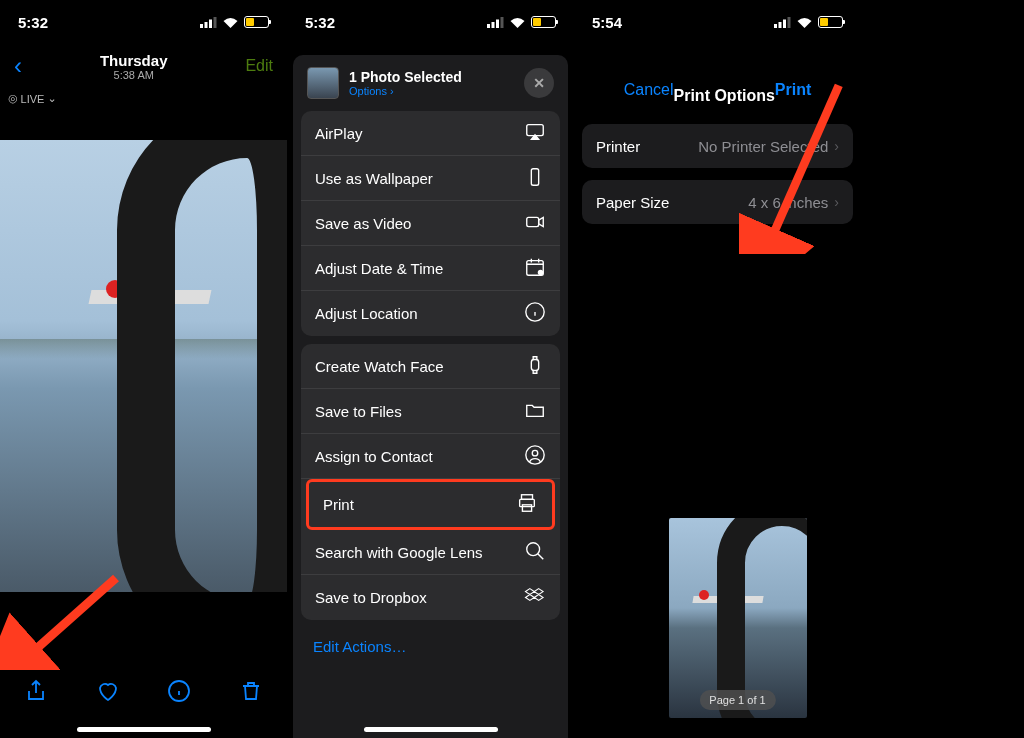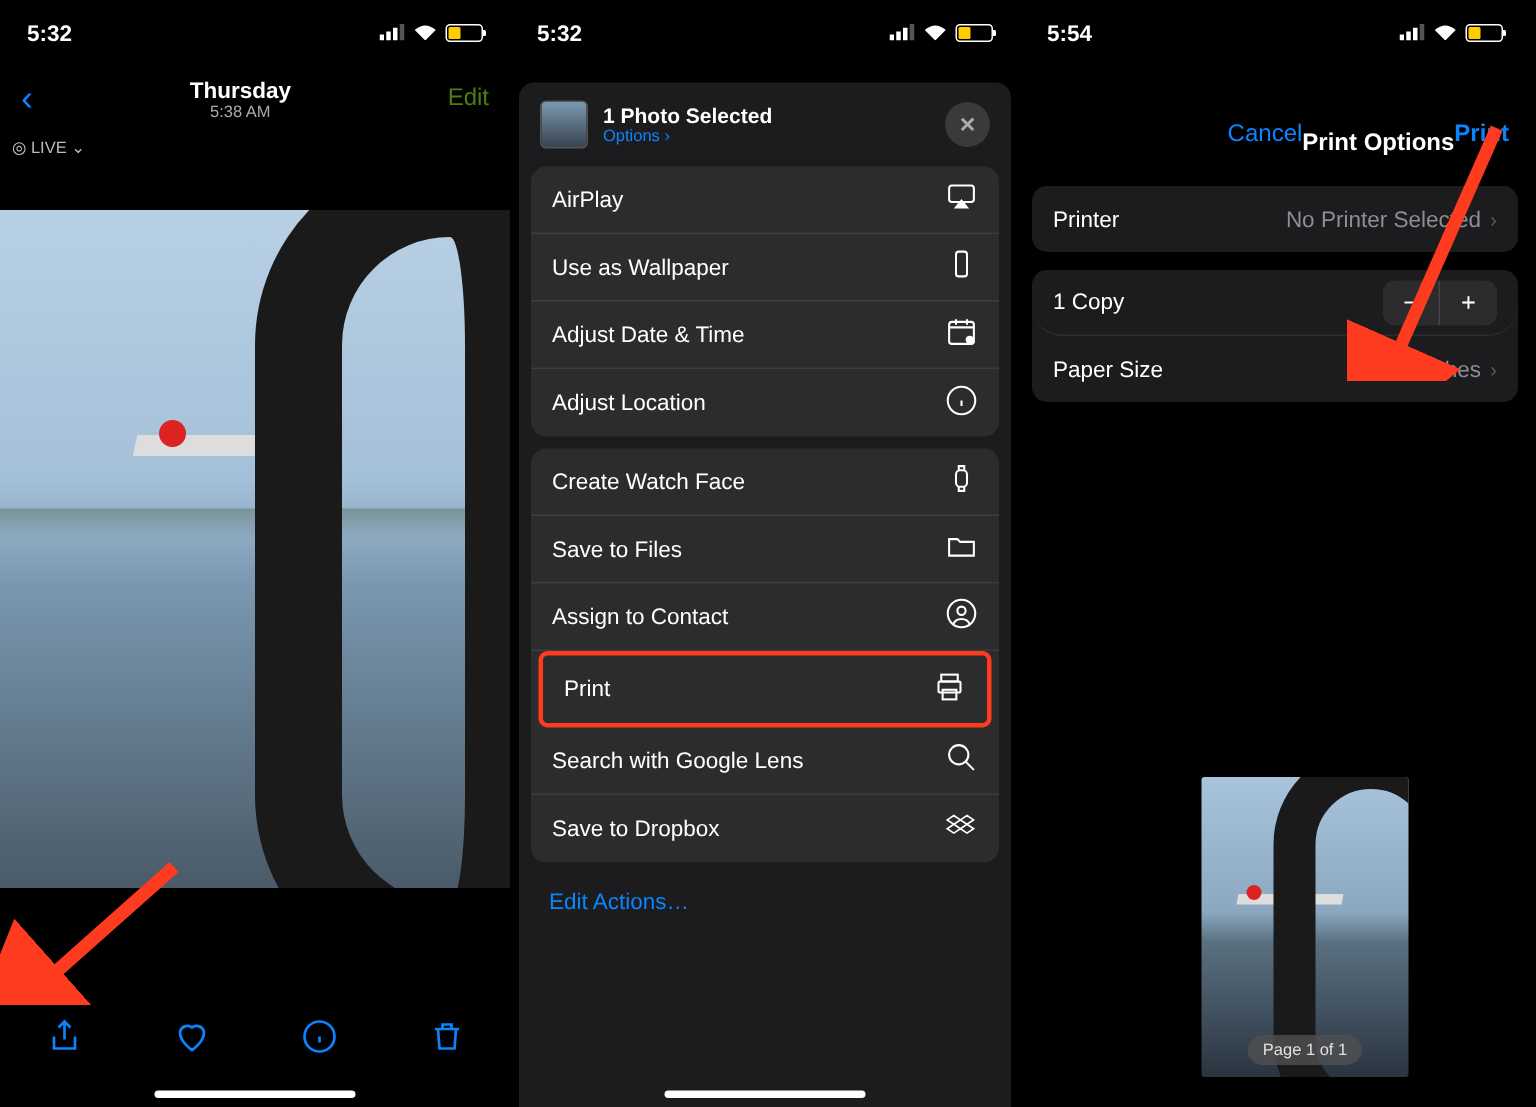--- a/index.html
+++ b/index.html
@@ -1,17 +1,17 @@
 <!DOCTYPE html>
 <html><head>
 <meta charset="utf-8">
 <style>
 * { box-sizing: border-box; margin: 0; padding: 0; font-family: -apple-system, BlinkMacSystemFont, "Segoe UI", sans-serif; }
 body { background: #000; width: 1024px; height: 738px; display: flex; overflow: hidden; }
-.phone { width: 340px; height: 738px; background: #000; position: relative; color: #fff; }
+.phone { width: 287px; height: 738px; background: #000; position: relative; color: #fff; }
 .status-bar { height: 44px; display: flex; justify-content: space-between; align-items: center; padding: 0 18px; font-size: 15px; font-weight: 600; }
 .status-right { display: flex; gap: 5px; align-items: center; }
 .signal svg, .wifi svg { width: 17px; height: 11px; }
 .battery { width: 25px; height: 12px; border: 1px solid #fff; border-radius: 3px; position: relative; }
 .battery::after { content: ""; position: absolute; right: -3px; top: 3px; width: 2px; height: 4px; background: #fff; border-radius: 0 1px 1px 0; }
 .battery-fill { position: absolute; left: 1px; top: 1px; bottom: 1px; width: 35%; background: #ffcc00; border-radius: 1px; }
 
 
 .nav1 { height: 44px; display: flex; align-items: center; justify-content: space-between; padding: 0 14px; }
 .back-chevron { color: #0a84ff; font-size: 24px; font-weight: 400; }
@@ -38,21 +38,21 @@
 .sheet-sub { font-size: 11px; color: #0a84ff; }
 .sheet-close { margin-left: auto; width: 30px; height: 30px; background: #3a3a3c; border-radius: 50%; display: flex; align-items: center; justify-content: center; color: #aaa; font-size: 14px; font-weight: 700; }
 .action-list { margin: 0 8px 8px; background: #2c2c2e; border-radius: 10px; }
 .action-item { height: 45px; display: flex; align-items: center; justify-content: space-between; padding: 0 14px; font-size: 15px; border-bottom: 0.5px solid #3d3d3f; }
 .action-item:last-child { border-bottom: none; }
 .action-item svg { width: 22px; height: 22px; stroke: #fff; fill: none; stroke-width: 1.5; }
 .highlight-box { border: 3px solid #ff3b1f; border-radius: 6px; margin: 0 5px; }
 .edit-actions { padding: 10px 20px; color: #0a84ff; font-size: 15px; }
 
 
-.nav3 { height: 44px; display: flex; align-items: center; justify-content: flex-end; padding: 0 14px; margin-top: 24px; }
+.nav3 { height: 44px; display: flex; align-items: center; justify-content: center; padding: 0 14px; margin-top: 24px; }
 .cancel { color: #0a84ff; font-size: 16px; }
 .nav3-title { font-size: 16px; font-weight: 600; margin-top: 12px; }
 .print-btn { color: #0a84ff; font-size: 16px; font-weight: 600; }
 .settings-group { margin: 12px 8px; background: #1c1c1e; border-radius: 10px; }
 .setting-row { height: 44px; display: flex; align-items: center; justify-content: space-between; padding: 0 14px; font-size: 15px; border-bottom: 0.5px solid #2d2d2f; border-radius: 20px; }
 .setting-row:last-child { border-bottom: none; }
 .setting-value { color: #8e8e93; display: flex; align-items: center; gap: 6px; }
 .chevron { color: #5a5a5e; font-size: 14px; }
 .stepper { display: flex; background: #2c2c2e; border-radius: 8px; overflow: hidden; }
 .stepper div { width: 38px; height: 30px; display: flex; align-items: center; justify-content: center; color: #fff; font-size: 17px; }
@@ -169,20 +169,27 @@
               <path d="M8 20l4-5 4 5z" fill="#fff"></path>
             </svg></span>
         </div>
         <div class="action-item">
           <span>Use as Wallpaper</span>
           <span><svg viewBox="0 0 24 24">
               <rect x="8" y="3" width="8" height="18" rx="2"></rect>
             </svg></span>
         </div>
         <div class="action-item">
+          <span>Save as Video</span>
+          <span><svg viewBox="0 0 24 24">
+              <rect x="3" y="7" width="13" height="10" rx="2"></rect>
+              <path d="M16 10l5-3v10l-5-3z"></path>
+            </svg></span>
+        </div>
+        <div class="action-item">
           <span>Adjust Date &amp; Time</span>
           <span><svg viewBox="0 0 24 24">
               <rect x="3" y="5" width="18" height="16" rx="2"></rect>
               <path d="M3 9h18M8 3v4M16 3v4"></path>
               <circle cx="18" cy="18" r="3" fill="#fff" stroke="none"></circle>
             </svg></span>
         </div>
         <div class="action-item">
           <span>Adjust Location</span>
           <span><svg viewBox="0 0 24 24">
@@ -269,27 +276,20 @@
     <div class="setting-row">
       <span>Printer</span>
       <span class="setting-value">
           <span>No Printer Selected</span>
           <span class="chevron">›</span>
         </span>
     </div>
   </div>
   <div class="settings-group">
     <div class="setting-row">
-      <span>1 Copy</span>
-      <div class="stepper">
-        <div>−</div>
-        <div>+</div>
-      </div>
-    </div>
-    <div class="setting-row">
       <span>Paper Size</span>
       <span class="setting-value">
           <span>4 x 6 inches</span>
           <span class="chevron">›</span>
         </span>
     </div>
   </div>
   <div class="preview-area">
     <div class="preview-thumb">
       <div class="pwing"></div>

